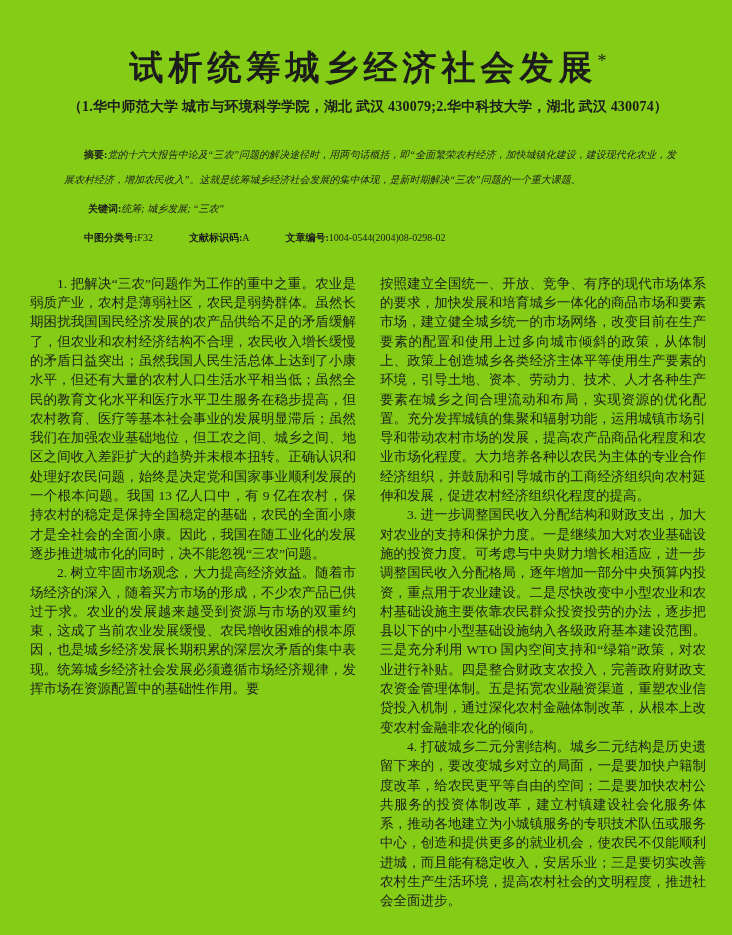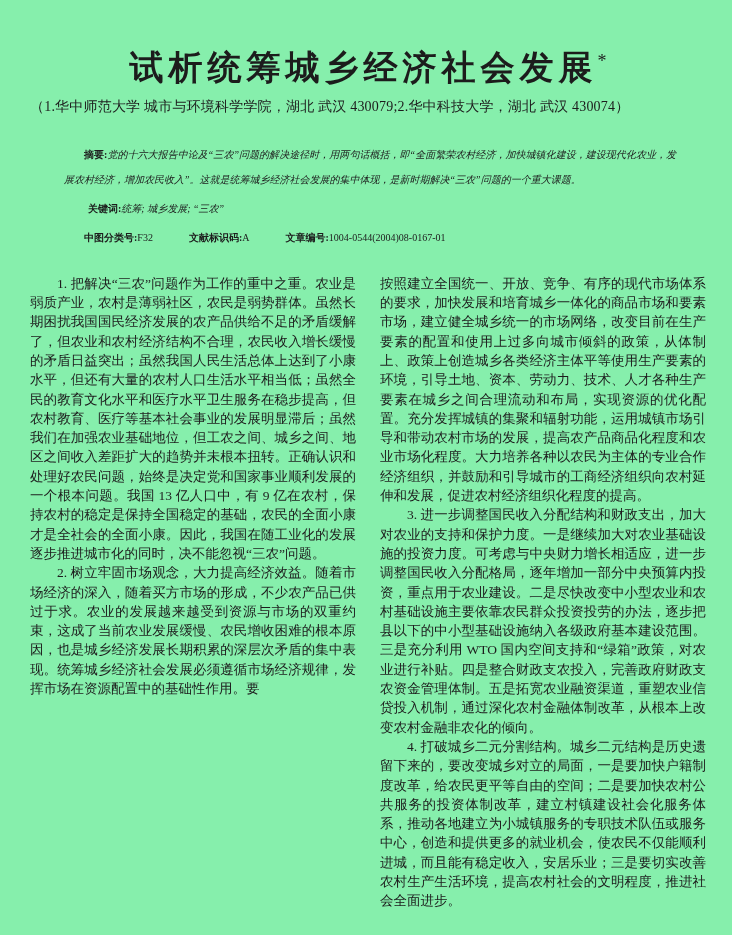--- a/index.html
+++ b/index.html
@@ -5,21 +5,21 @@
   html, body {
     margin: 0;
     padding: 0;
     background: #f2f1ed;
   }
   .page {
     position: relative;
     width: 732px;
     height: 935px;
     margin: 0 auto;
-    background: #86efac;
+    background: #84cc16;
     color: #1c1c1c;
     font-family: "Liberation Serif", "DejaVu Serif", serif;
     overflow: hidden;
     box-sizing: border-box;
     padding: 40px 26px 0 30px;
   }
   
   .title {
     margin: 8px 0 0 0;
     text-align: center;
@@ -40,23 +40,24 @@
     font-size: 16.5px;
     font-weight: bold;
     letter-spacing: 1px;
   }
   .authors sup {
     font-size: 10px;
     font-weight: normal;
   }
   .affiliation {
     margin-top: 9px;
-    text-align: left;
+    text-align: center;
     font-size: 14px;
     letter-spacing: 0.2px;
+    font-weight: bold;
   }
   
   .meta {
     margin: 26px 30px 0 34px;
     font-size: 10px;
     line-height: 25px;
   }
   .meta .label {
     font-weight: bold;
     font-style: normal;
@@ -110,21 +111,21 @@
 <div class="page">
 
   <h1 class="title"><span>试析统筹城乡经济社会发展</span><sup>*</sup></h1>
 
 
   <div class="affiliation">（1.华中师范大学 城市与环境科学学院，湖北 武汉 430079;2.华中科技大学，湖北 武汉 430074）</div>
 
   <div class="meta">
     <p class="abstract"><span class="label">摘要:</span><span>党的十六大报告中论及“三农”问题的解决途径时，用两句话概括，即“全面繁荣农村经济，加快城镇化建设，建设现代化农业，发展农村经济，增加农民收入”。这就是统筹城乡经济社会发展的集中体现，是新时期解决“三农”问题的一个重大课题。</span></p>
     <p class="keywords"><span class="label">关键词:</span><span>统筹; 城乡发展; “三农”</span></p>
-    <p class="idline"><span class="seg"><span class="label">中图分类号:</span><span>F32</span></span><span class="seg"><span class="label">文献标识码:</span><span>A</span></span><span class="seg"><span class="label">文章编号:</span><span>1004-0544(2004)08-0167-01</span></span></p>
+    <p class="idline"><span class="seg"><span class="label">中图分类号:</span><span>F32</span></span><span class="seg"><span class="label">文献标识码:</span><span>A</span></span><span class="seg"><span class="label">文章编号:</span><span>1004-0544(2004)08-0298-02</span></span></p>
   </div>
 
   <div class="columns">
 
     <div class="col">
       <p>1. 把解决“三农”问题作为工作的重中之重。农业是弱质产业，农村是薄弱社区，农民是弱势群体。虽然长期困扰我国国民经济发展的农产品供给不足的矛盾缓解了，但农业和农村经济结构不合理，农民收入增长缓慢的矛盾日益突出；虽然我国人民生活总体上达到了小康水平，但还有大量的农村人口生活水平相当低；虽然全民的教育文化水平和医疗水平卫生服务在稳步提高，但农村教育、医疗等基本社会事业的发展明显滞后；虽然我们在加强农业基础地位，但工农之间、城乡之间、地区之间收入差距扩大的趋势并未根本扭转。正确认识和处理好农民问题，始终是决定党和国家事业顺利发展的一个根本问题。我国 13 亿人口中，有 9 亿在农村，保持农村的稳定是保持全国稳定的基础，农民的全面小康才是全社会的全面小康。因此，我国在随工业化的发展逐步推进城市化的同时，决不能忽视“三农”问题。</p>
       <p>2. 树立牢固市场观念，大力提高经济效益。随着市场经济的深入，随着买方市场的形成，不少农产品已供过于求。农业的发展越来越受到资源与市场的双重约束，这成了当前农业发展缓慢、农民增收困难的根本原因，也是城乡经济发展长期积累的深层次矛盾的集中表现。统筹城乡经济社会发展必须遵循市场经济规律，发挥市场在资源配置中的基础性作用。要</p>
 
     </div>
 

